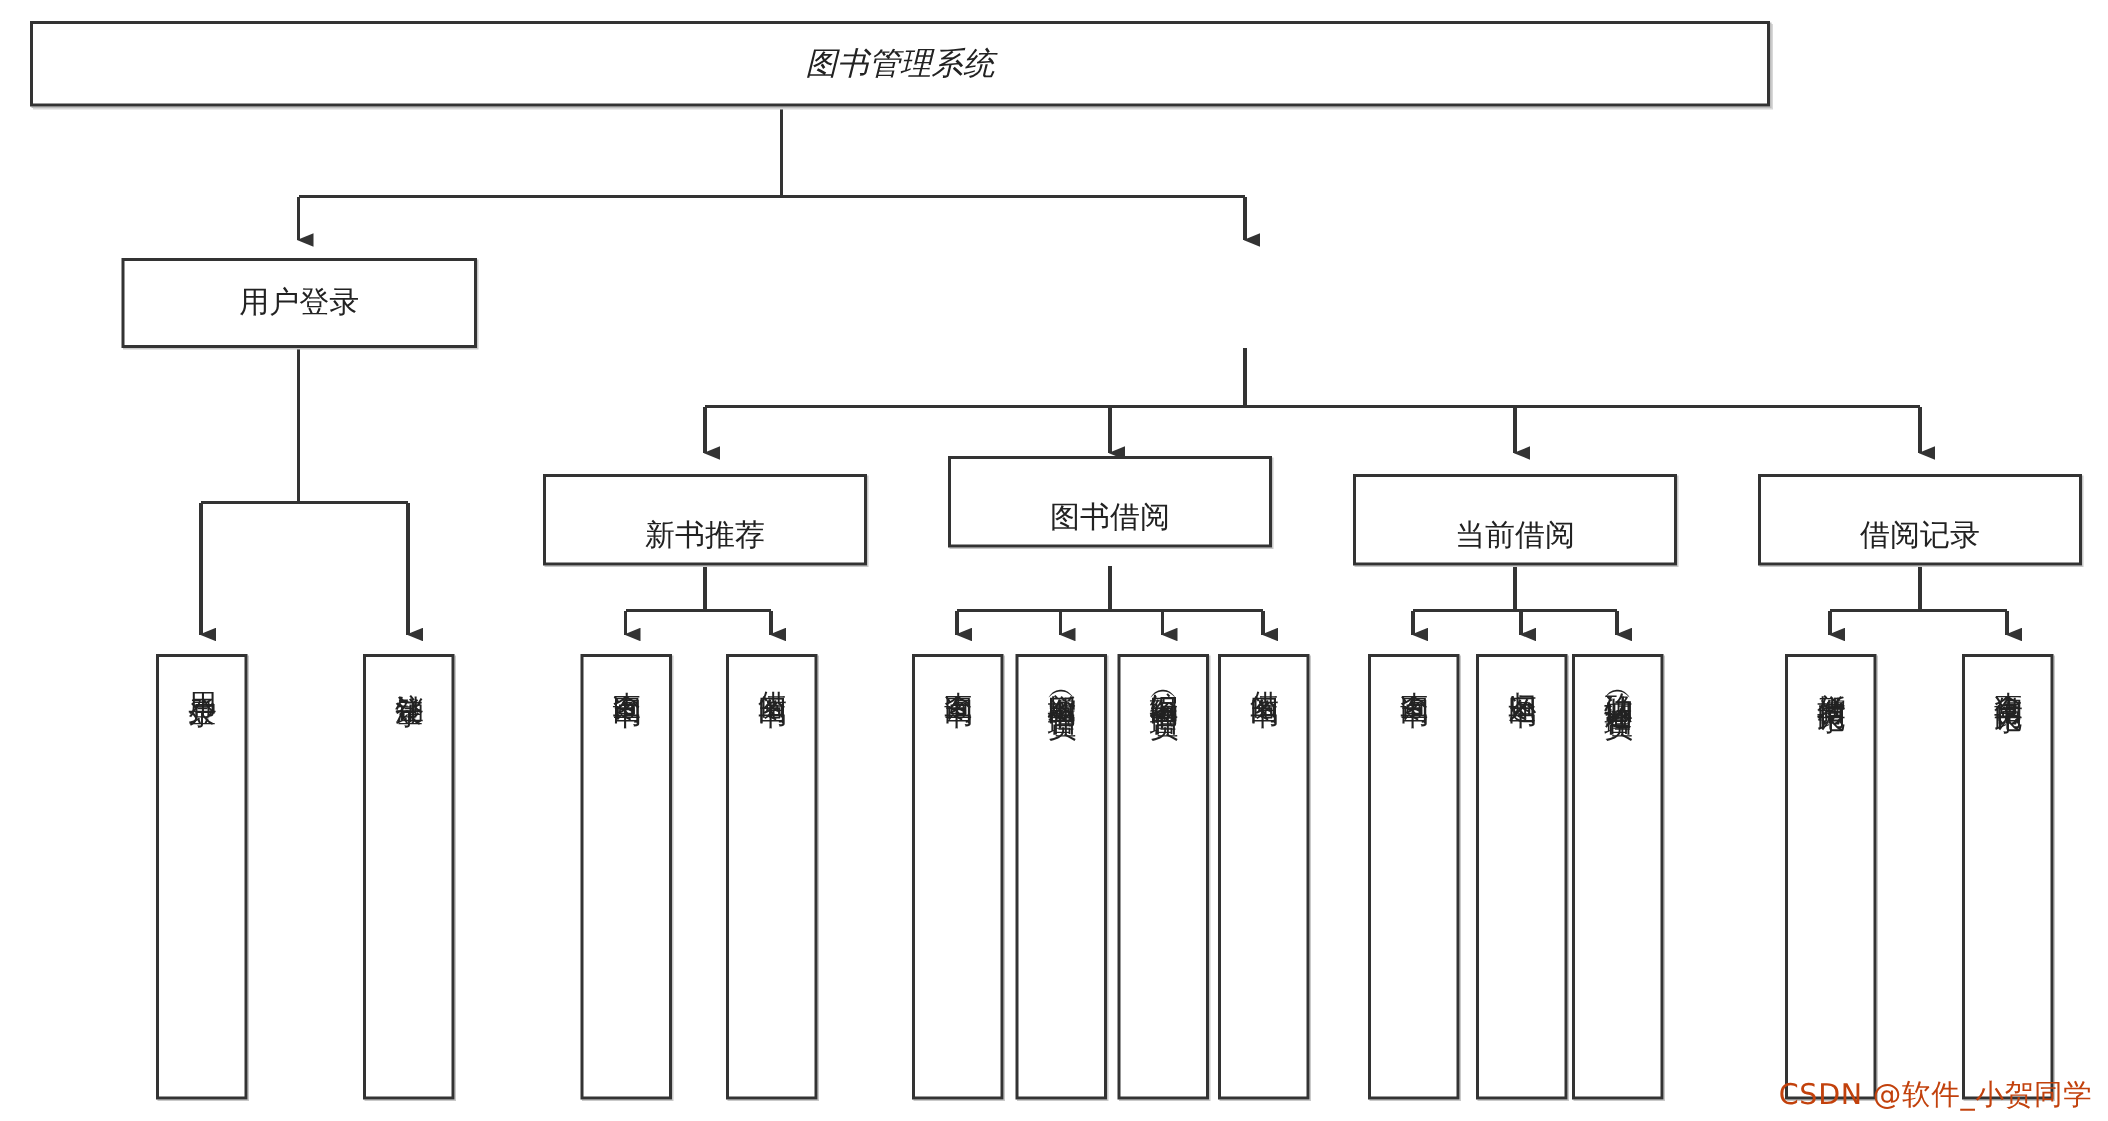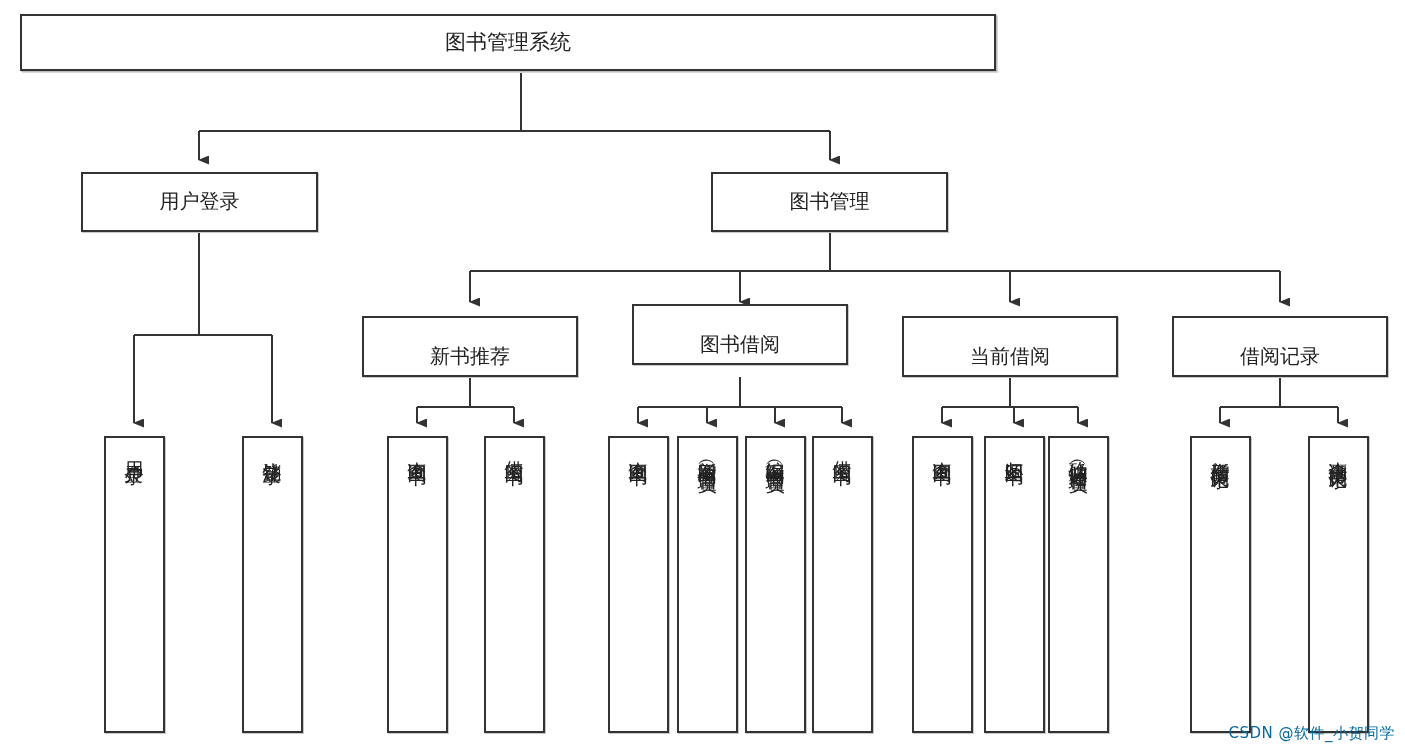--- a/index.html
+++ b/index.html
@@ -66,22 +66,22 @@
     text-orientation: upright;
     font-size: 19px;
     letter-spacing: 2px;
     line-height: 1;
   }
   
   #watermark {
     position: absolute;
     right: 10px;
     bottom: 4px;
-    font-size: 15px;
-    color: #0369a1;
+    font-size: 19px;
+    color: #c2410c;
     letter-spacing: 0.5px;
     z-index: 3;
     font-family: "DejaVu Sans", "Liberation Sans", sans-serif;
     white-space: pre;
   }
 </style>
 </head>
 <body>
 
 <div id="canvas">
@@ -133,30 +133,27 @@
       <path d="M1014,407 L1014,423" marker-end="url(#arrowhead)"></path>
       <path d="M1078,407 L1078,423" marker-end="url(#arrowhead)"></path>
 
       <path d="M1280,377 L1280,407"></path>
       <path d="M1220,407 L1338,407"></path>
       <path d="M1220,407 L1220,423" marker-end="url(#arrowhead)"></path>
       <path d="M1338,407 L1338,423" marker-end="url(#arrowhead)"></path>
     </g>
   </svg>
 
-  <div class="node root" style="left:20px; top:14px; width:976px; height:57px;">
+  <div class="node root" style="left:20px; top:14px; width:1160px; height:57px;font-style:italic;">
     <span class="label">图书管理系统</span>
   </div>
 
   <div class="node lvl2" style="left:81px; top:172px; width:237px; height:60px;">
     <span class="label">用户登录</span>
   </div>
-  <div class="node lvl2" style="left:711px; top:172px; width:237px; height:60px;">
-    <span class="label">图书管理</span>
-  </div>
 
   <div class="node lvl3" style="left:362px; top:316px; width:216px; height:61px;">
     <span class="label">新书推荐</span>
   </div>
   <div class="node lvl3" style="left:632px; top:304px; width:216px; height:61px;">
     <span class="label">图书借阅</span>
   </div>
   <div class="node lvl3" style="left:902px; top:316px; width:216px; height:61px;">
     <span class="label">当前借阅</span>
   </div>

